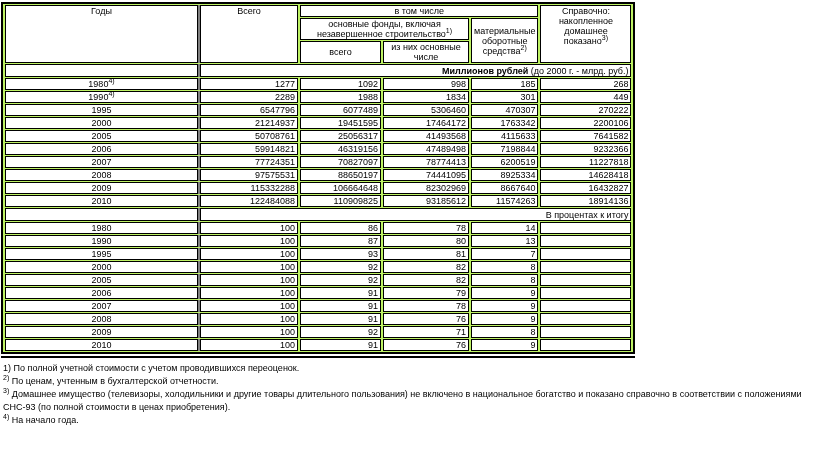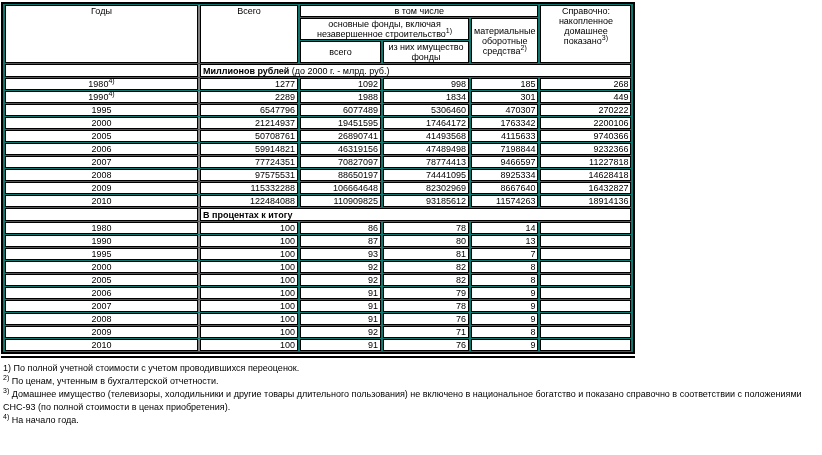--- a/index.html
+++ b/index.html
@@ -9,21 +9,21 @@
     font-family: "Liberation Sans", "DejaVu Sans", sans-serif;
     color: #000;
     overflow: hidden;
   }
   .page { padding: 2px 0 0 1px; }
 
   table.stat {
     border-collapse: separate;
     border-spacing: 2px 1px;
     border: 2px solid #000;
-    background: #0f766e;
+    background: #bef264;
     table-layout: fixed;
   }
   table.stat td, table.stat th {
     border: 1px solid #000;
     font-size: 9px;
     line-height: 10px;
     padding: 0 2px;
     overflow: hidden;
     font-weight: normal;
     background: #fff;
@@ -32,26 +32,26 @@
   
   .stub { box-shadow: 2px 0 0 #808080; }
 
   th { text-align: center; vertical-align: middle; padding: 1px 2px; }
   th.vtop { vertical-align: top; padding-top: 2px; }
   th.h-row1 { height: 12px; }
   th.h-row2 { height: 22px; }
   th.h-row3 { height: 22px; }
 
   td.section-title {
-    text-align: left;
+    text-align: right;
     height: 13px;
     line-height: 12px;
   }
   td.section-title b { font-weight: bold; }
-  td.section-title.bold { font-weight: bold; }
+  td.section-title.bold { font-weight: normal; }
 
   td.year-cell { text-align: center; height: 11px; line-height: 11px; }
   td.value-cell { text-align: right; height: 11px; line-height: 11px; padding-right: 3px; }
 
   sup { font-size: 7px; line-height: 0; }
 
   .bottom-rule {
     width: 634px;
     height: 2px;
     background: #000;
@@ -83,21 +83,21 @@
         <th rowspan="3" class="vtop">Всего</th>
         <th colspan="3" class="h-row1">в том числе</th>
         <th rowspan="3" class="vtop"><span>Справочно: накопленное домашнее показано</span><sup>3)</sup></th>
       </tr>
       <tr>
         <th colspan="2" class="h-row2"><span>основные фонды, включая незавершенное строительство</span><sup>1)</sup></th>
         <th rowspan="2"><span>материальные оборотные средства</span><sup>2)</sup></th>
       </tr>
       <tr>
         <th class="h-row3">всего</th>
-        <th class="h-row3">из них имущество фонды</th>
+        <th class="h-row3">из них основные числе</th>
       </tr>
     </thead>
 
     <tbody>
       <tr>
         <td class="stub"></td>
         <td colspan="5" class="section-title"><b>Миллионов рублей</b><span> (до 2000 г. - млрд. руб.)</span></td>
       </tr>
     </tbody>
 
@@ -130,39 +130,39 @@
           <td class="stub year-cell">2000</td>
           <td class="value-cell">21214937</td>
           <td class="value-cell">19451595</td>
           <td class="value-cell">17464172</td>
           <td class="value-cell">1763342</td>
           <td class="value-cell">2200106</td>
         </tr>
         <tr>
           <td class="stub year-cell">2005</td>
           <td class="value-cell">50708761</td>
-          <td class="value-cell">26890741</td>
+          <td class="value-cell">25056317</td>
           <td class="value-cell">41493568</td>
           <td class="value-cell">4115633</td>
-          <td class="value-cell">9740366</td>
+          <td class="value-cell">7641582</td>
         </tr>
         <tr>
           <td class="stub year-cell">2006</td>
           <td class="value-cell">59914821</td>
           <td class="value-cell">46319156</td>
           <td class="value-cell">47489498</td>
           <td class="value-cell">7198844</td>
           <td class="value-cell">9232366</td>
         </tr>
         <tr>
           <td class="stub year-cell">2007</td>
           <td class="value-cell">77724351</td>
           <td class="value-cell">70827097</td>
           <td class="value-cell">78774413</td>
-          <td class="value-cell">9466597</td>
+          <td class="value-cell">6200519</td>
           <td class="value-cell">11227818</td>
         </tr>
         <tr>
           <td class="stub year-cell">2008</td>
           <td class="value-cell">97575531</td>
           <td class="value-cell">88650197</td>
           <td class="value-cell">74441095</td>
           <td class="value-cell">8925334</td>
           <td class="value-cell">14628418</td>
         </tr>

